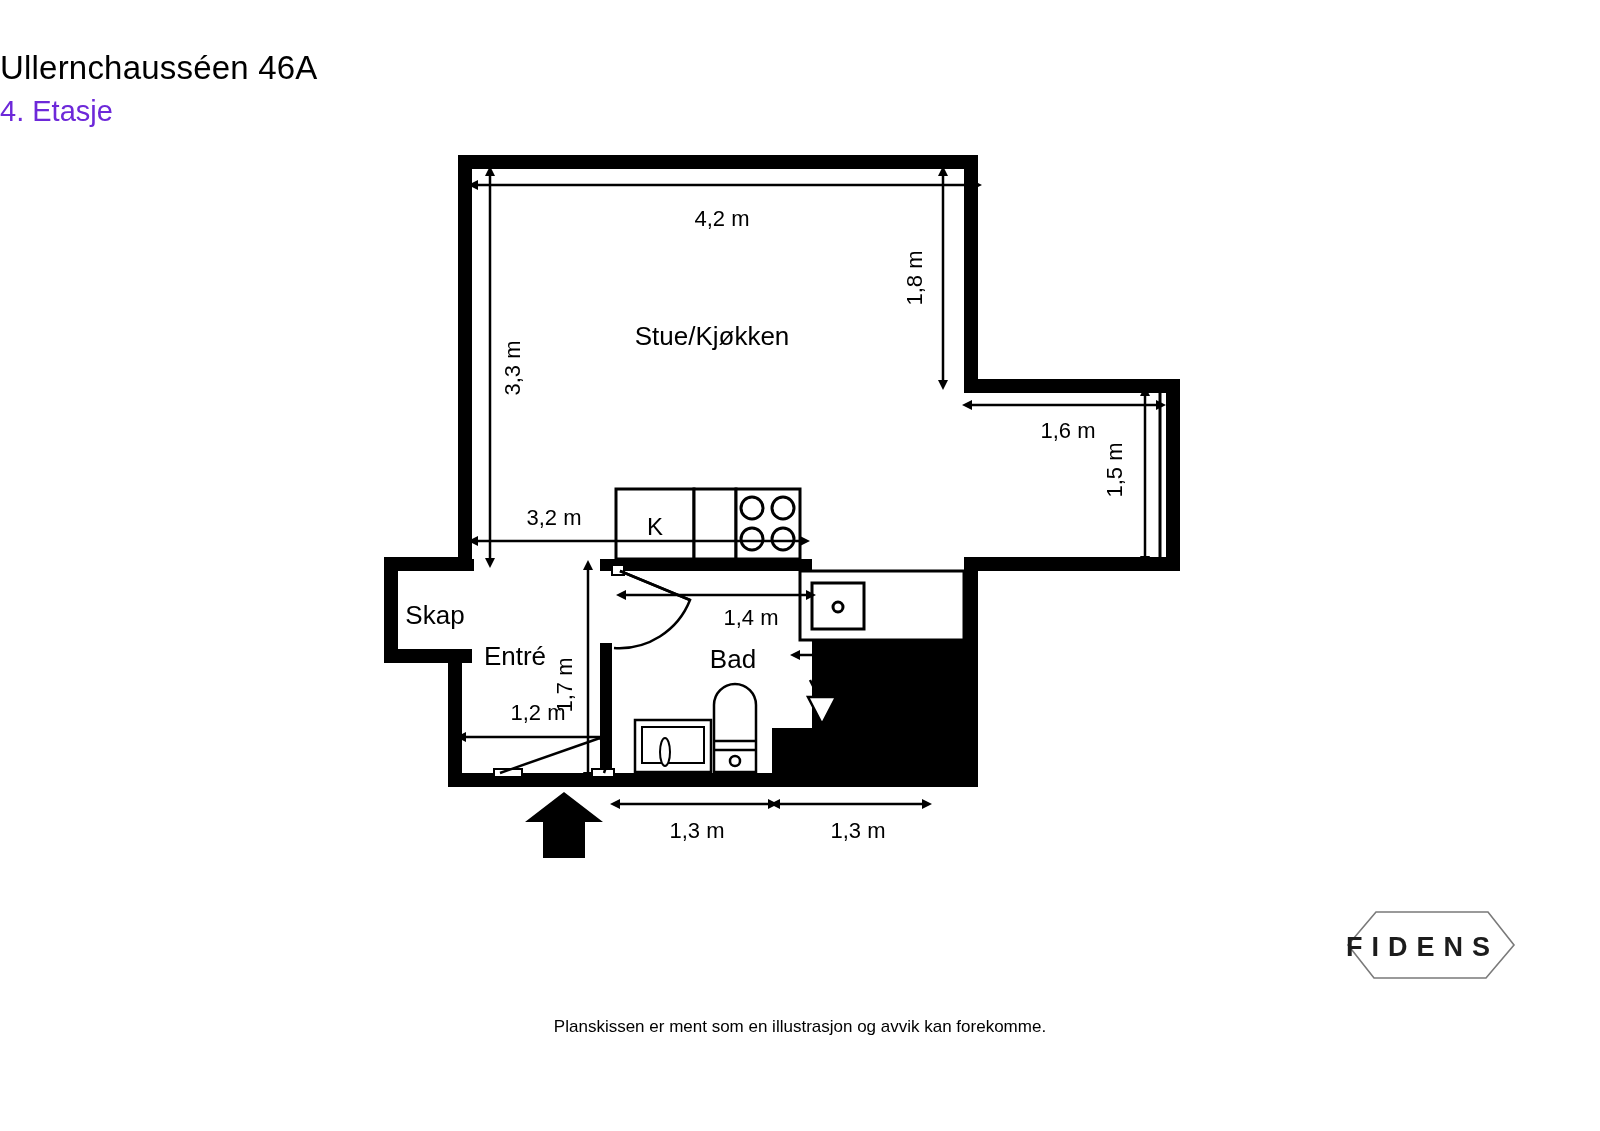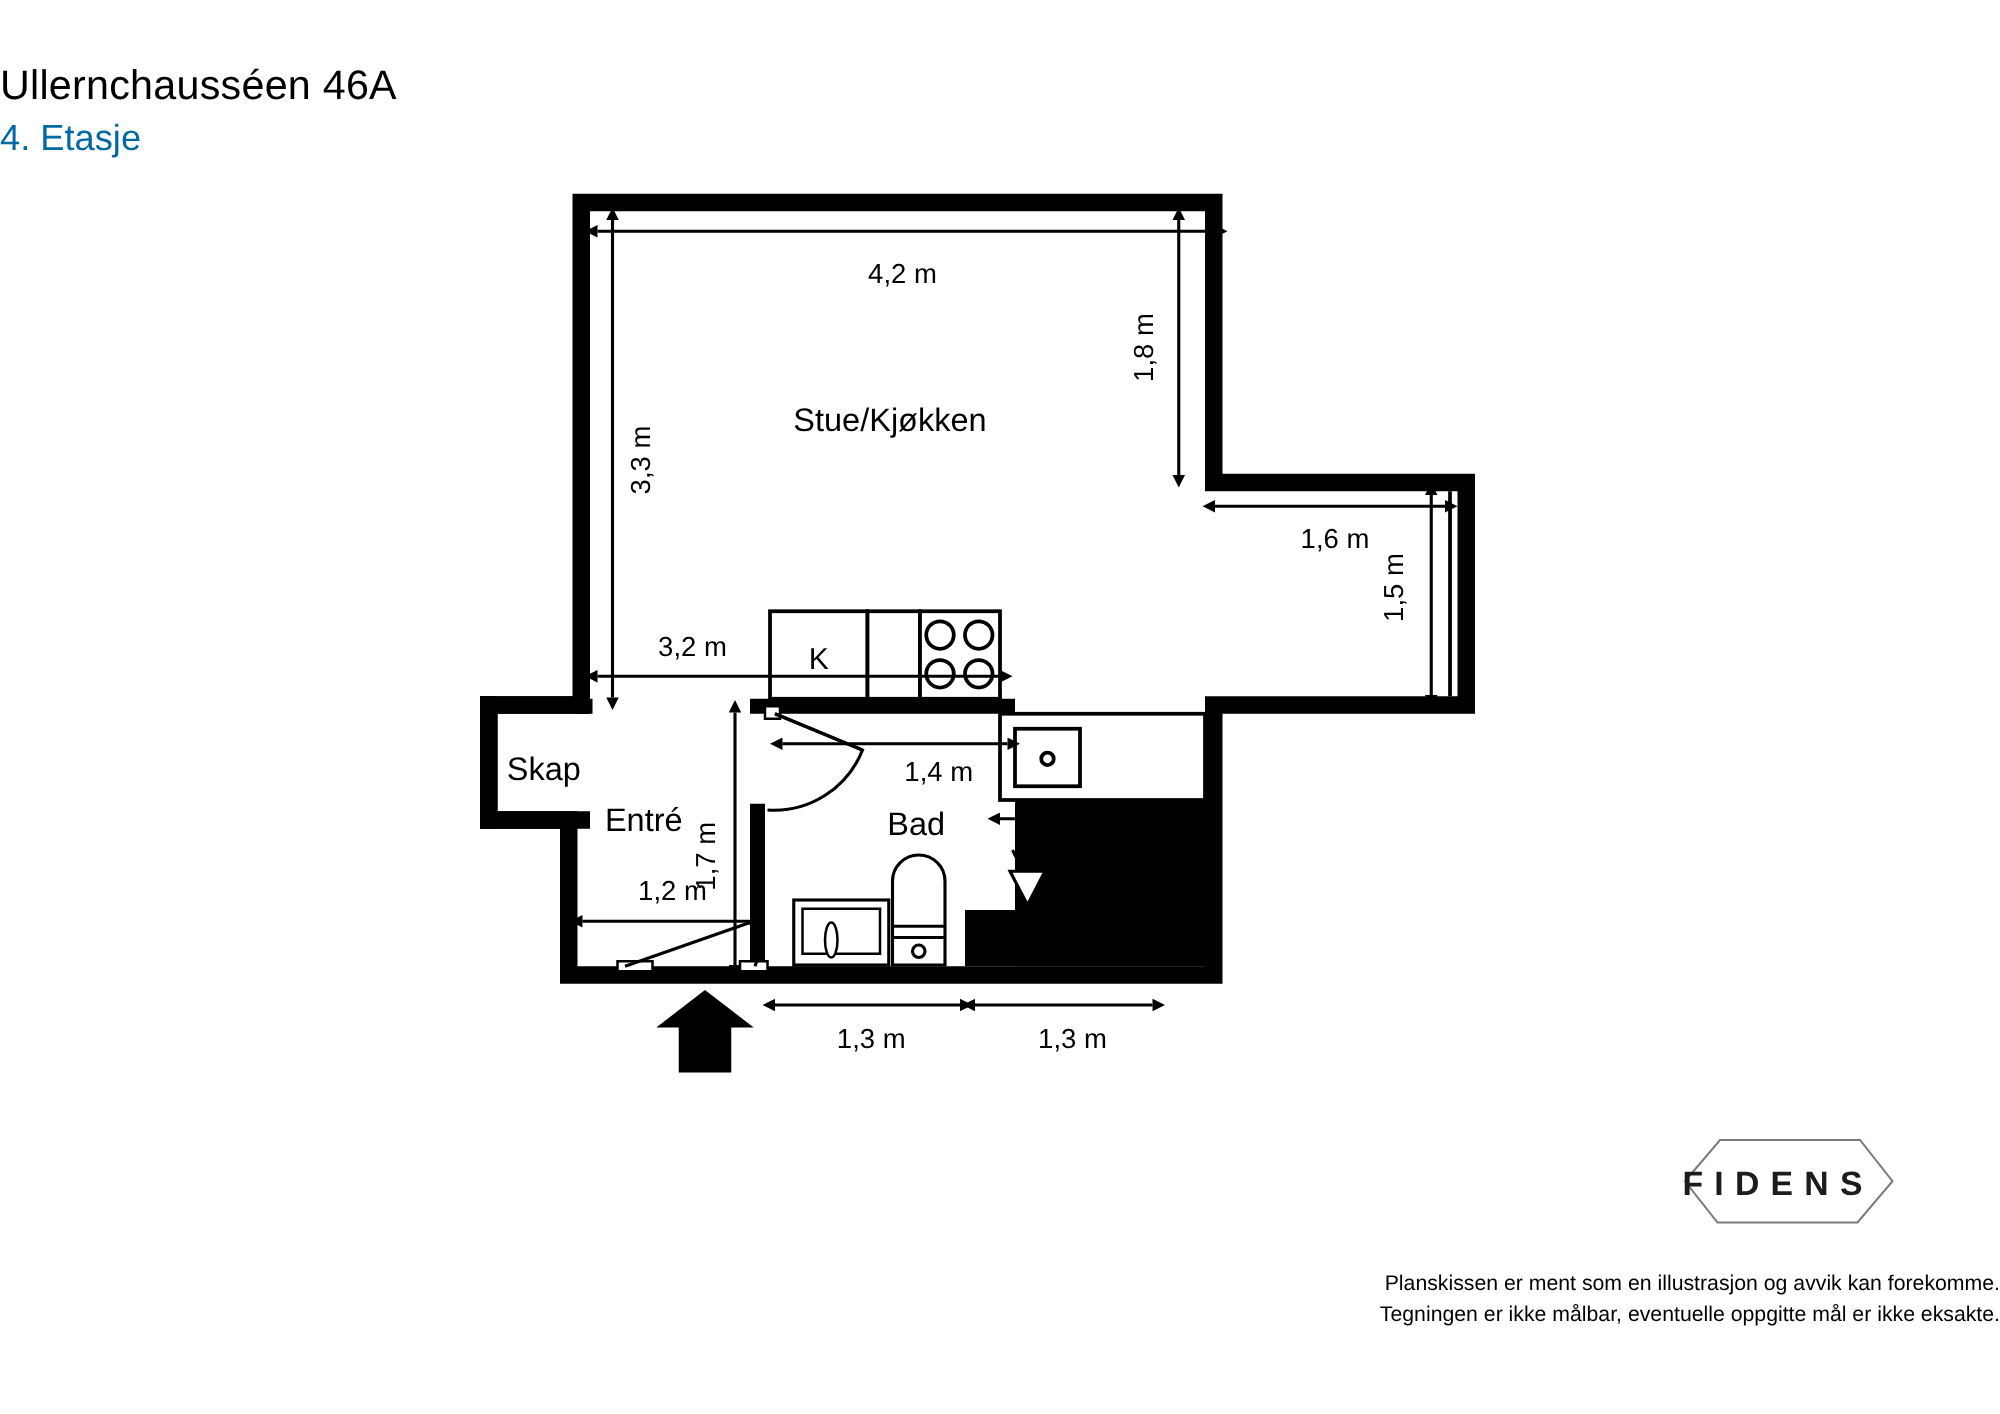--- a/index.html
+++ b/index.html
@@ -34,36 +34,36 @@
     font-size: 33px;
     line-height: 40px;
     letter-spacing: 0.2px;
     font-weight: 400;
     color: #000;
   }
   .title-line2 {
     font-size: 29px;
     line-height: 38px;
     font-weight: 400;
-    color: #0369a1;
+    color: #6d28d9;
     margin-top: 4px;
   }
   #drawing {
     position: absolute;
     left: 0;
     top: 0;
     width: 1600px;
     height: 1131px;
   }
   .footer-block {
     position: absolute;
     left: 0;
     top: 1014px;
     width: 1600px;
-    text-align: right;
+    text-align: center;
   }
   .footer-line {
     font-size: 17px;
     line-height: 25px;
     color: #000;
   }
   .logo-block {
     position: absolute;
     left: 1318px;
     top: 900px;
@@ -274,16 +274,15 @@
 
   <div class="logo-block">
     <svg viewBox="0 0 200 90" width="200" height="90">
       <path d="M30,45 L58,12 L170,12 L196,45 L168,78 L56,78 Z" fill="none" stroke="#7a7a7a" stroke-width="1.6"></path>
     </svg>
     <div class="logo-text">FIDENS</div>
   </div>
 
   <div class="footer-block">
     <div class="footer-line">Planskissen er ment som en illustrasjon og avvik kan forekomme.</div>
-    <div class="footer-line">Tegningen er ikke målbar, eventuelle oppgitte mål er ikke eksakte.</div>
   </div>
 
 </div>
 
 </body></html>

